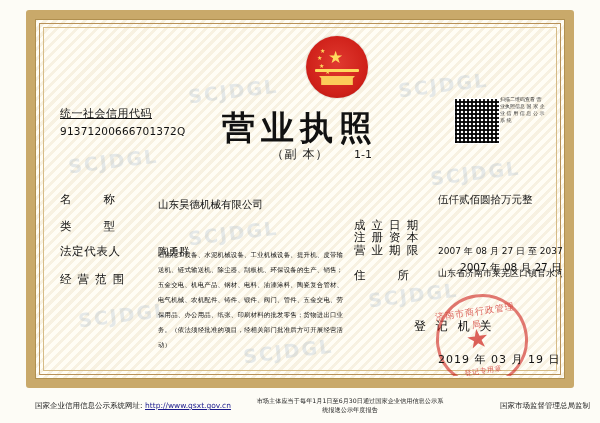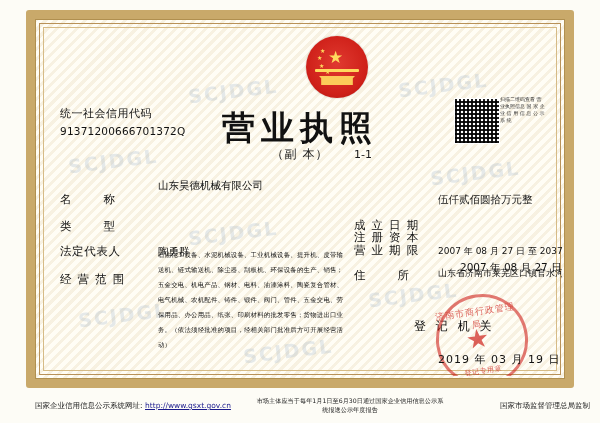--- a/index.html
+++ b/index.html
@@ -149,20 +149,21 @@
     color: #1a1a1a;
   }
   
   .code-label {
     position: absolute;
     left: 22px;
     top: 84px;
     font-size: 11px;
     color: #111;
     letter-spacing: 0.5px;
+    text-decoration: underline;
   }
   .code-value {
     position: absolute;
     left: 22px;
     top: 103px;
     font-size: 10.5px;
     color: #111;
     letter-spacing: 0.2px;
   }
   
@@ -371,21 +372,21 @@
 系
 统</div>
 
     <div class="title">营业执照</div>
     <div class="subtitle">（副 本）</div>
     <div class="serial">1-1</div>
 
     <div class="field" style="left:22px; top:170px;">
       <span class="field-label">名　　称</span>
     </div>
-    <div class="field" style="left:120px; top:157px;">
+    <div class="field" style="left:120px; top:176px;">
       <span class="field-value">山东昊德机械有限公司</span>
     </div>
 
     <div class="field" style="left:22px; top:197px;">
       <span class="field-label">类　　型</span>
     </div>
 
     <div class="field" style="left:22px; top:222px;">
       <span class="field-label" style="letter-spacing:0.6px;">法定代表人</span>
     </div>

